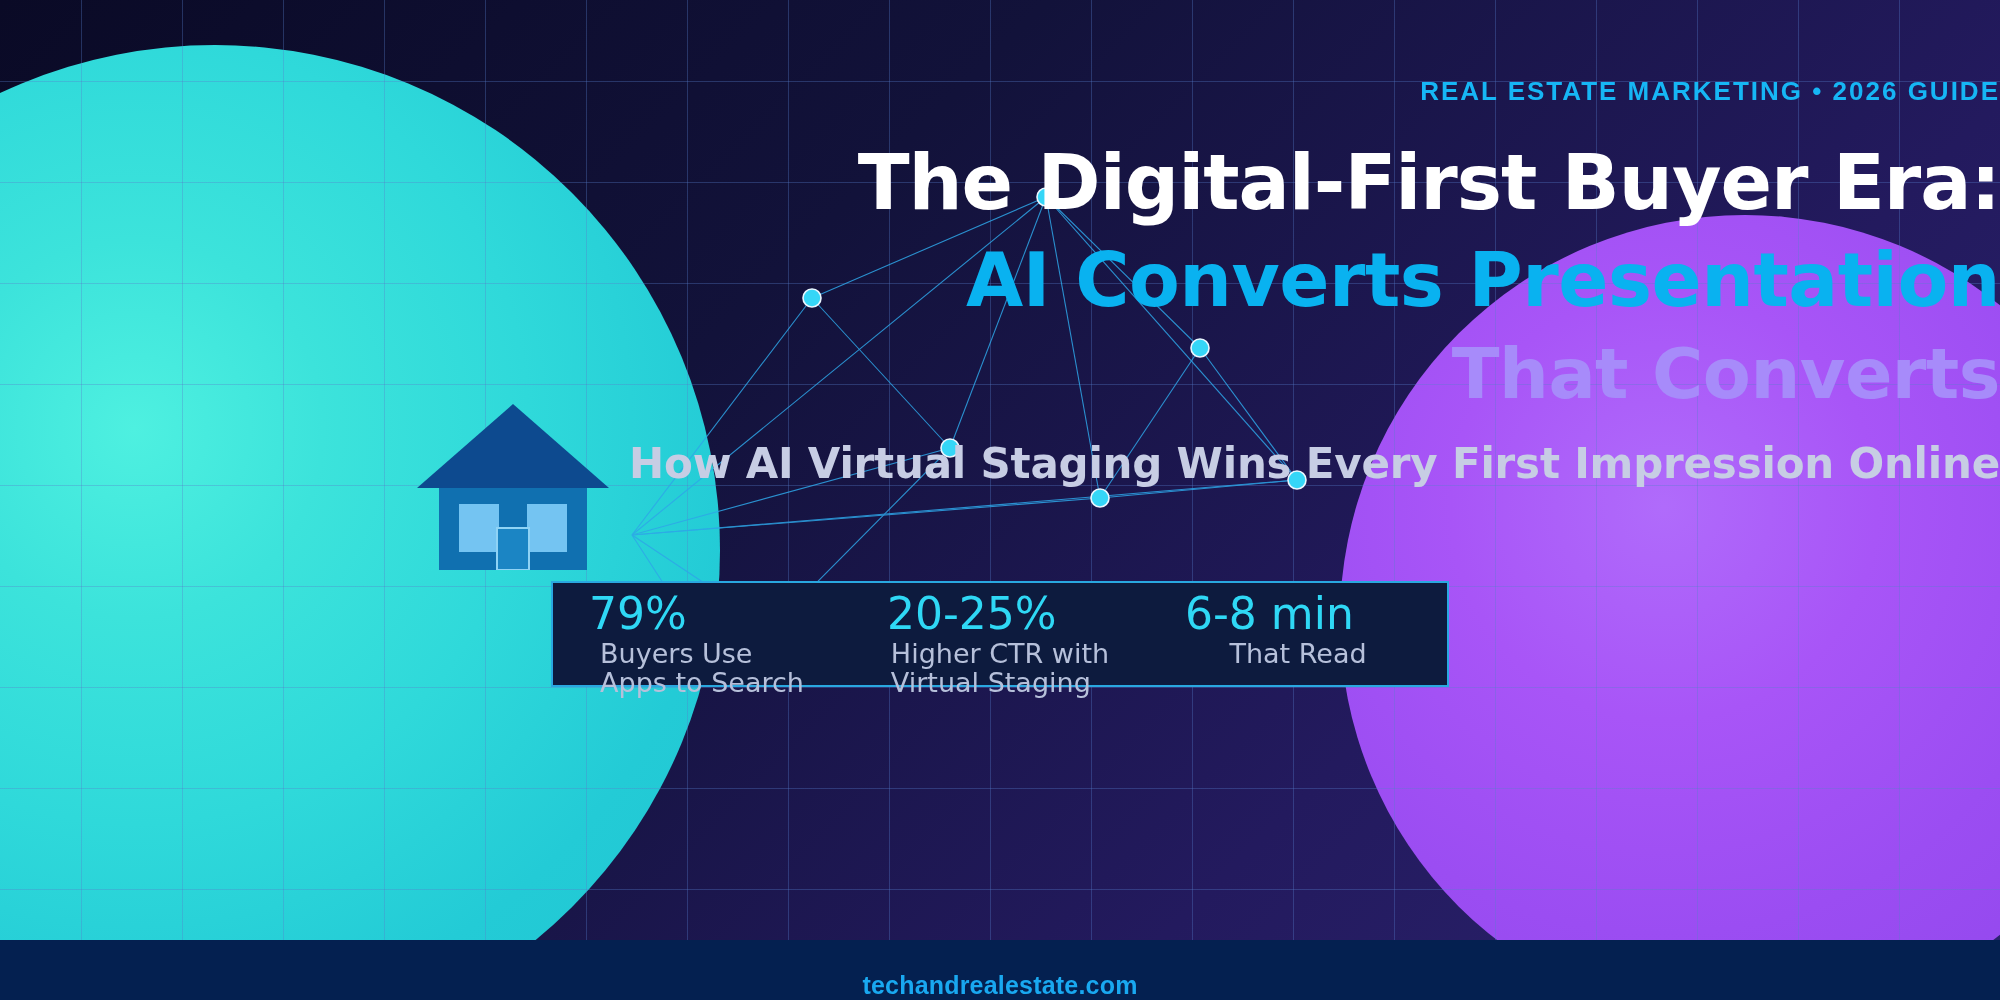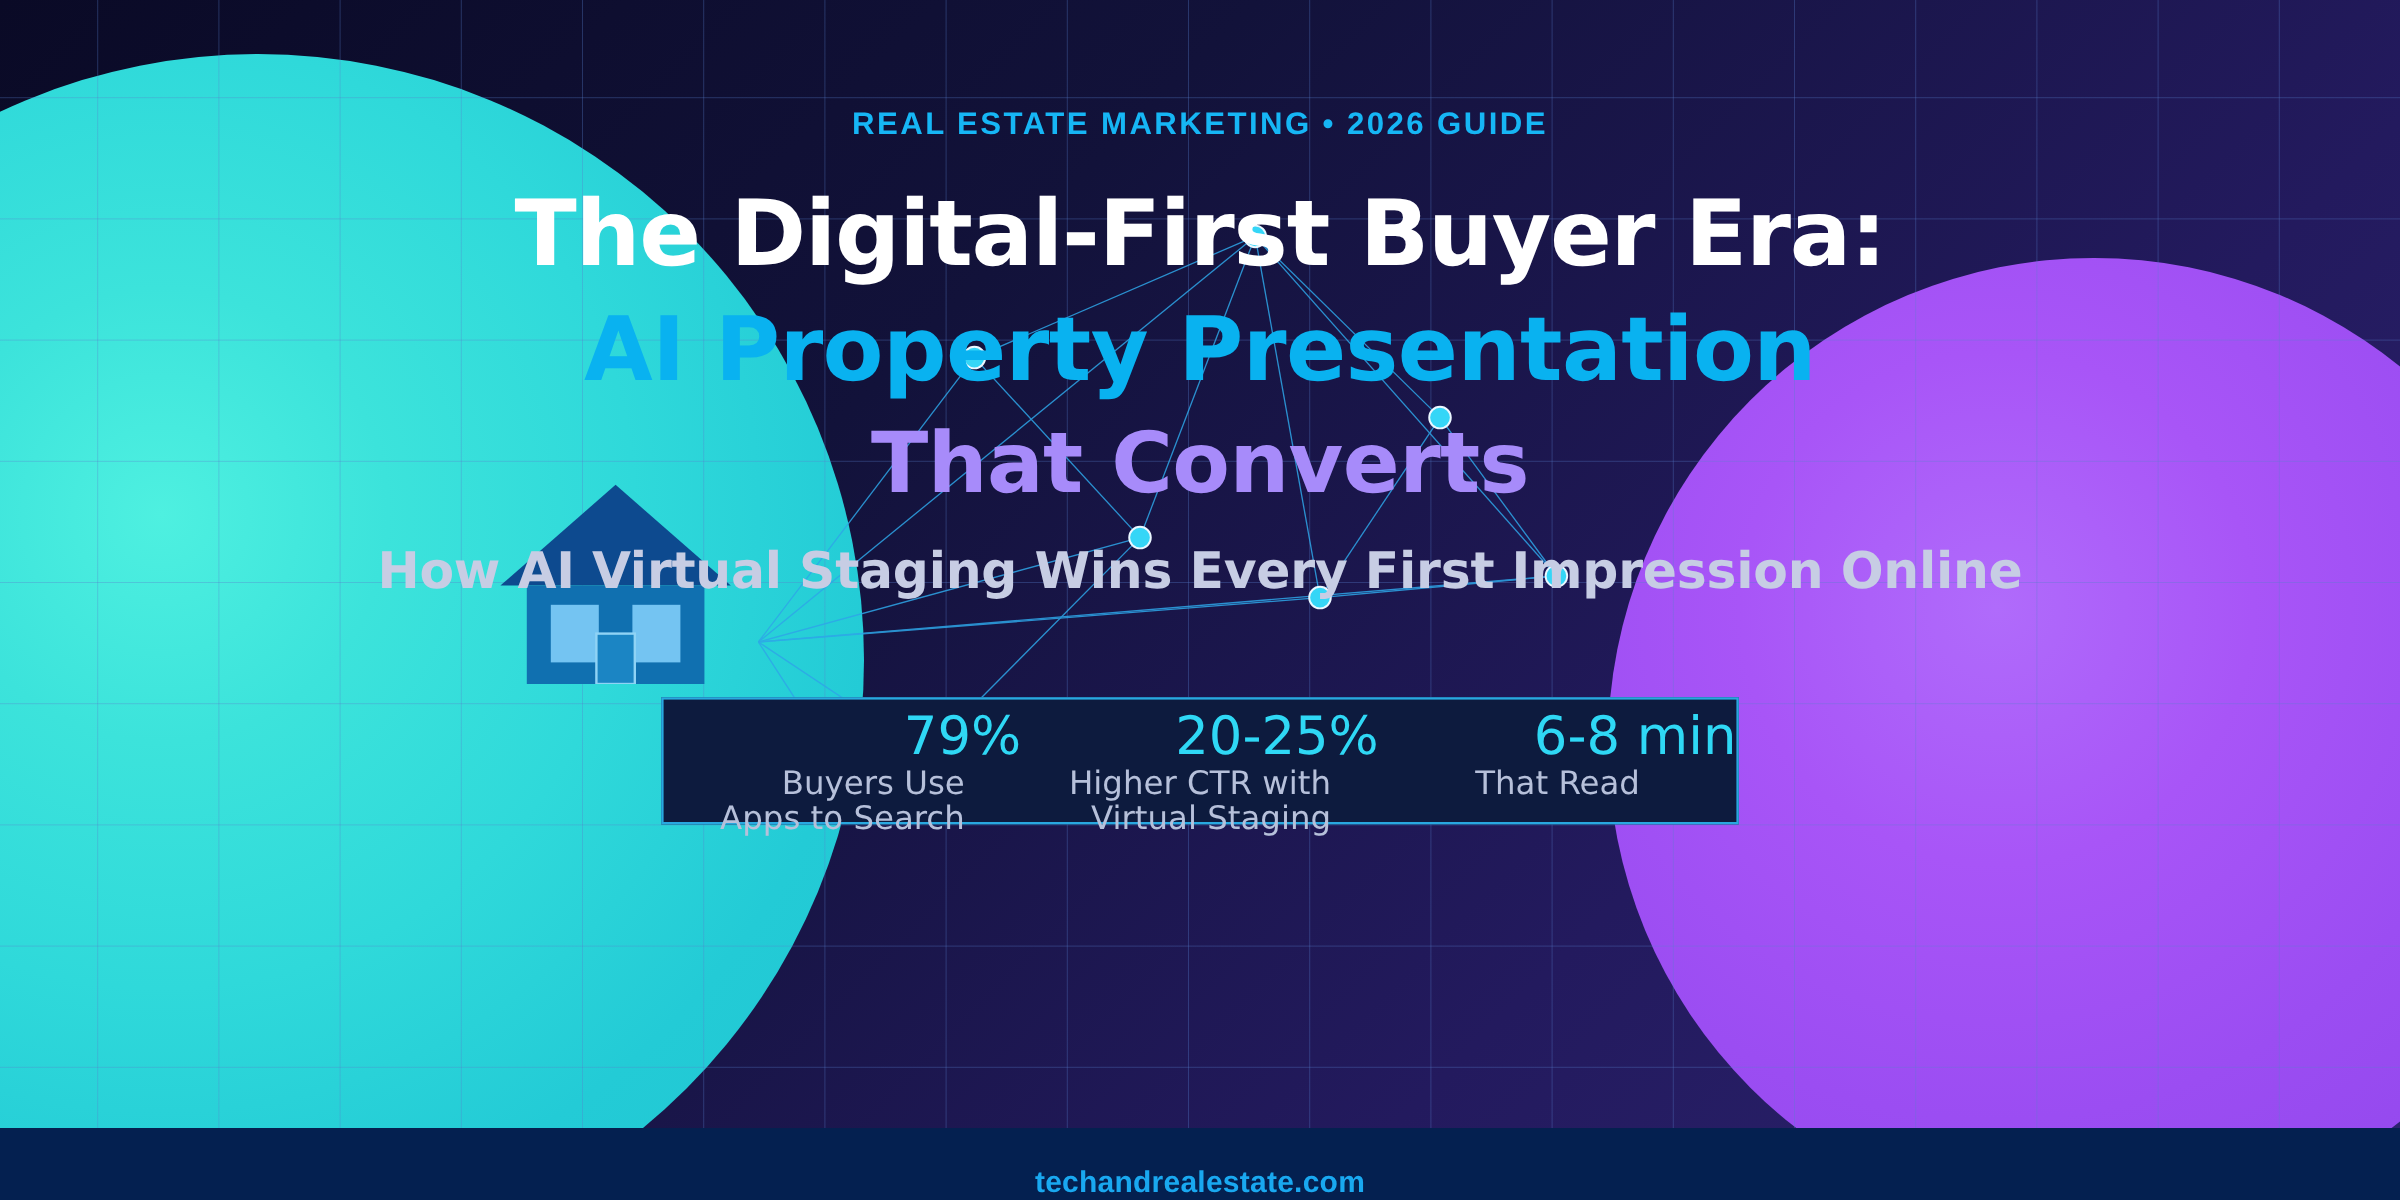--- a/index.html
+++ b/index.html
@@ -51,22 +51,22 @@
   
   #chip { position:absolute; left:1410px; top:355px; width:160px; height:120px; }
   #chip .chip-label {
     position:absolute; left:0; right:0; top:46px;
     text-align:center; font-size:13px; color:#b9a8f6;
     font-family:"Liberation Sans", sans-serif; letter-spacing:1px;
   }
 
   
   #content {
-    position:absolute; left:0; right:0; top:12px;
-    text-align:center;
+    position:absolute; left:0; right:0; top:0;
+    text-align:right;
   }
   #eyebrow {
     margin-top:76px;
     font-family:"Liberation Sans", sans-serif;
     font-size:26px; font-weight:bold;
     letter-spacing:2.0px;
     color:#16b6f5;
   }
   .headline {
     font-family:"DejaVu Sans", sans-serif;
@@ -106,22 +106,23 @@
     left:551px; top:581px;
     width:898px; height:106px;
     background:#0d1b3e;
     border:2px solid #29a8e0;
     display:flex;
     align-items:flex-start;
   }
   .stat {
     flex:1;
     position:relative;
-    text-align:right;
+    text-align:left;
     padding-top:8px;
+    padding-left:36px;
   }
   .stat-value {
     font-family:"DejaVu Sans", sans-serif;
     font-size:44px;
     color:#2fd8f5;
     line-height:1.05;
     white-space:nowrap;
   }
   .stat-label {
     position:absolute;
@@ -197,21 +198,21 @@
     <rect x="26" y="88" width="148" height="82" fill="#1070b0"></rect>
     <rect x="46" y="104" width="40" height="48" fill="#74c4f2"></rect>
     <rect x="114" y="104" width="40" height="48" fill="#74c4f2"></rect>
     <rect x="84" y="128" width="32" height="42" fill="#1b85c4" stroke="#8fd3f5" stroke-width="2"></rect>
   </svg>
 
 
   <div id="content">
     <div id="eyebrow">REAL ESTATE MARKETING  •  2026 GUIDE</div>
     <div class="headline" id="head-1">The Digital-First Buyer Era:</div>
-    <div class="headline" id="head-2">AI Property Presentation</div>
+    <div class="headline" id="head-2">AI Converts Presentation</div>
     <div class="headline" id="head-3">That Converts</div>
     <div id="subtitle">How AI Virtual Staging Wins Every First Impression Online</div>
   </div>
 
   <div id="stats">
     <div class="stat">
       <div class="stat-value">79%</div>
       <div class="stat-label">
         <div>Buyers Use</div>
         <div>Apps to Search</div>

